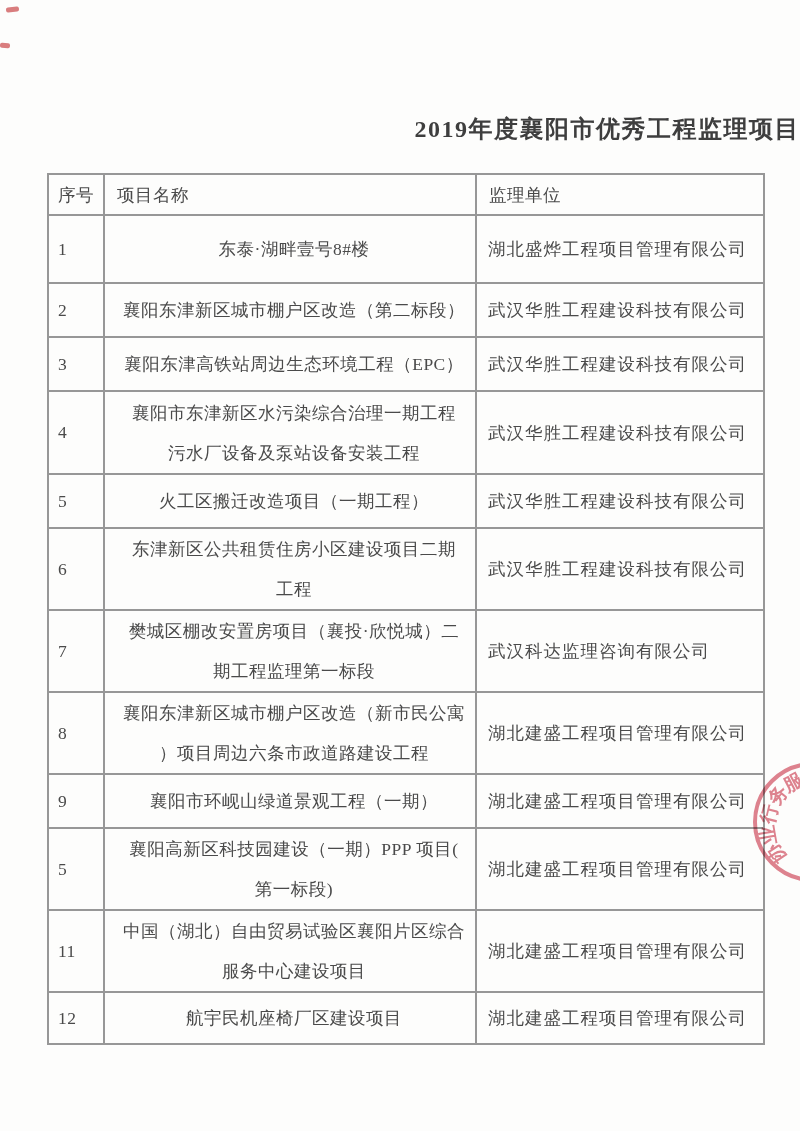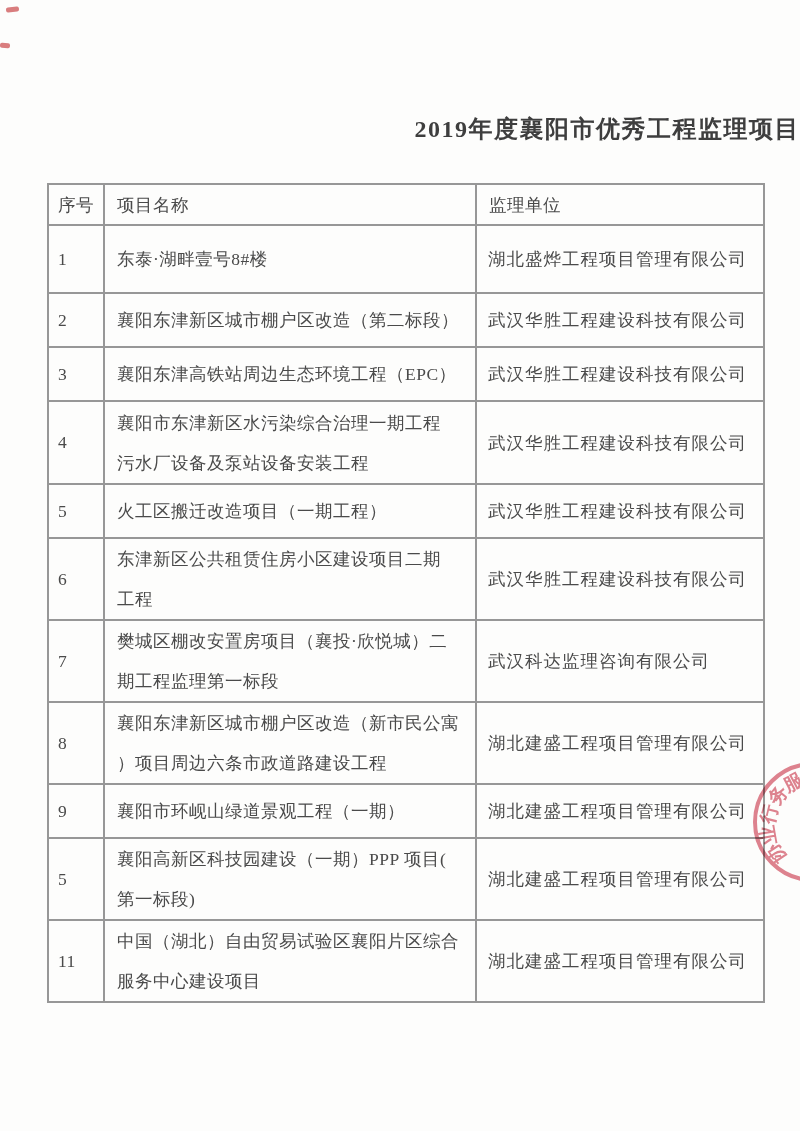--- a/index.html
+++ b/index.html
@@ -15,21 +15,21 @@
     position:absolute;
     top:113px; left:0; width:800px;
     text-align:right;
     font-size:24px;
     font-weight:bold;
     letter-spacing:1.5px;
     color:#3e3e3e;
   }
   table.projects {
     position:absolute;
-    left:47px; top:183px;
+    left:47px; top:173px;
     width:716px;
     border-collapse:collapse;
     table-layout:fixed;
     padding-left:16px;
   }
   col.c1 { width:56px; }
   col.c2 { width:372px; }
   col.c3 { width:288px; }
   th, td {
     border:2px solid #979797;
@@ -40,20 +40,21 @@
     color:#4a4a4a;
     letter-spacing:0.5px;
   }
   thead tr { height:41px; }
   th { padding-left:12px; }
   th.no, td.no { padding-left:9px; }
   td.project {
     padding-left:12px; padding-right:4px;
     white-space:pre-line;
     line-height:40px;
+    text-align:center;
   }
   td.supervisor {
     padding-left:11px; padding-right:2px;
     letter-spacing:1px;
     line-height:40px;
     border-radius:21px;
   }
   
   .seal {
     position:absolute;
@@ -168,20 +169,25 @@
     <td class="supervisor">湖北建盛工程项目管理有限公司</td>
   </tr>
 
   <tr style="height: 80px;">
     <td class="no">11</td>
     <td class="project">中国（湖北）自由贸易试验区襄阳片区综合
 服务中心建设项目</td>
     <td class="supervisor">湖北建盛工程项目管理有限公司</td>
   </tr>
 
+  <tr style="height: 52px;">
+    <td class="no">12</td>
+    <td class="project">航宇民机座椅厂区建设项目</td>
+    <td class="supervisor">湖北建盛工程项目管理有限公司</td>
+  </tr>
 </tbody>
 </table>
 
 <div class="seal" style="border-color: rgb(212, 89, 106); color: rgb(212, 89, 106);">
   <span class="s0">服</span>
   <span class="s1">务</span>
   <span class="s2">行</span>
   <span class="s3">业</span>
   <span class="s4">协</span>
 </div>

